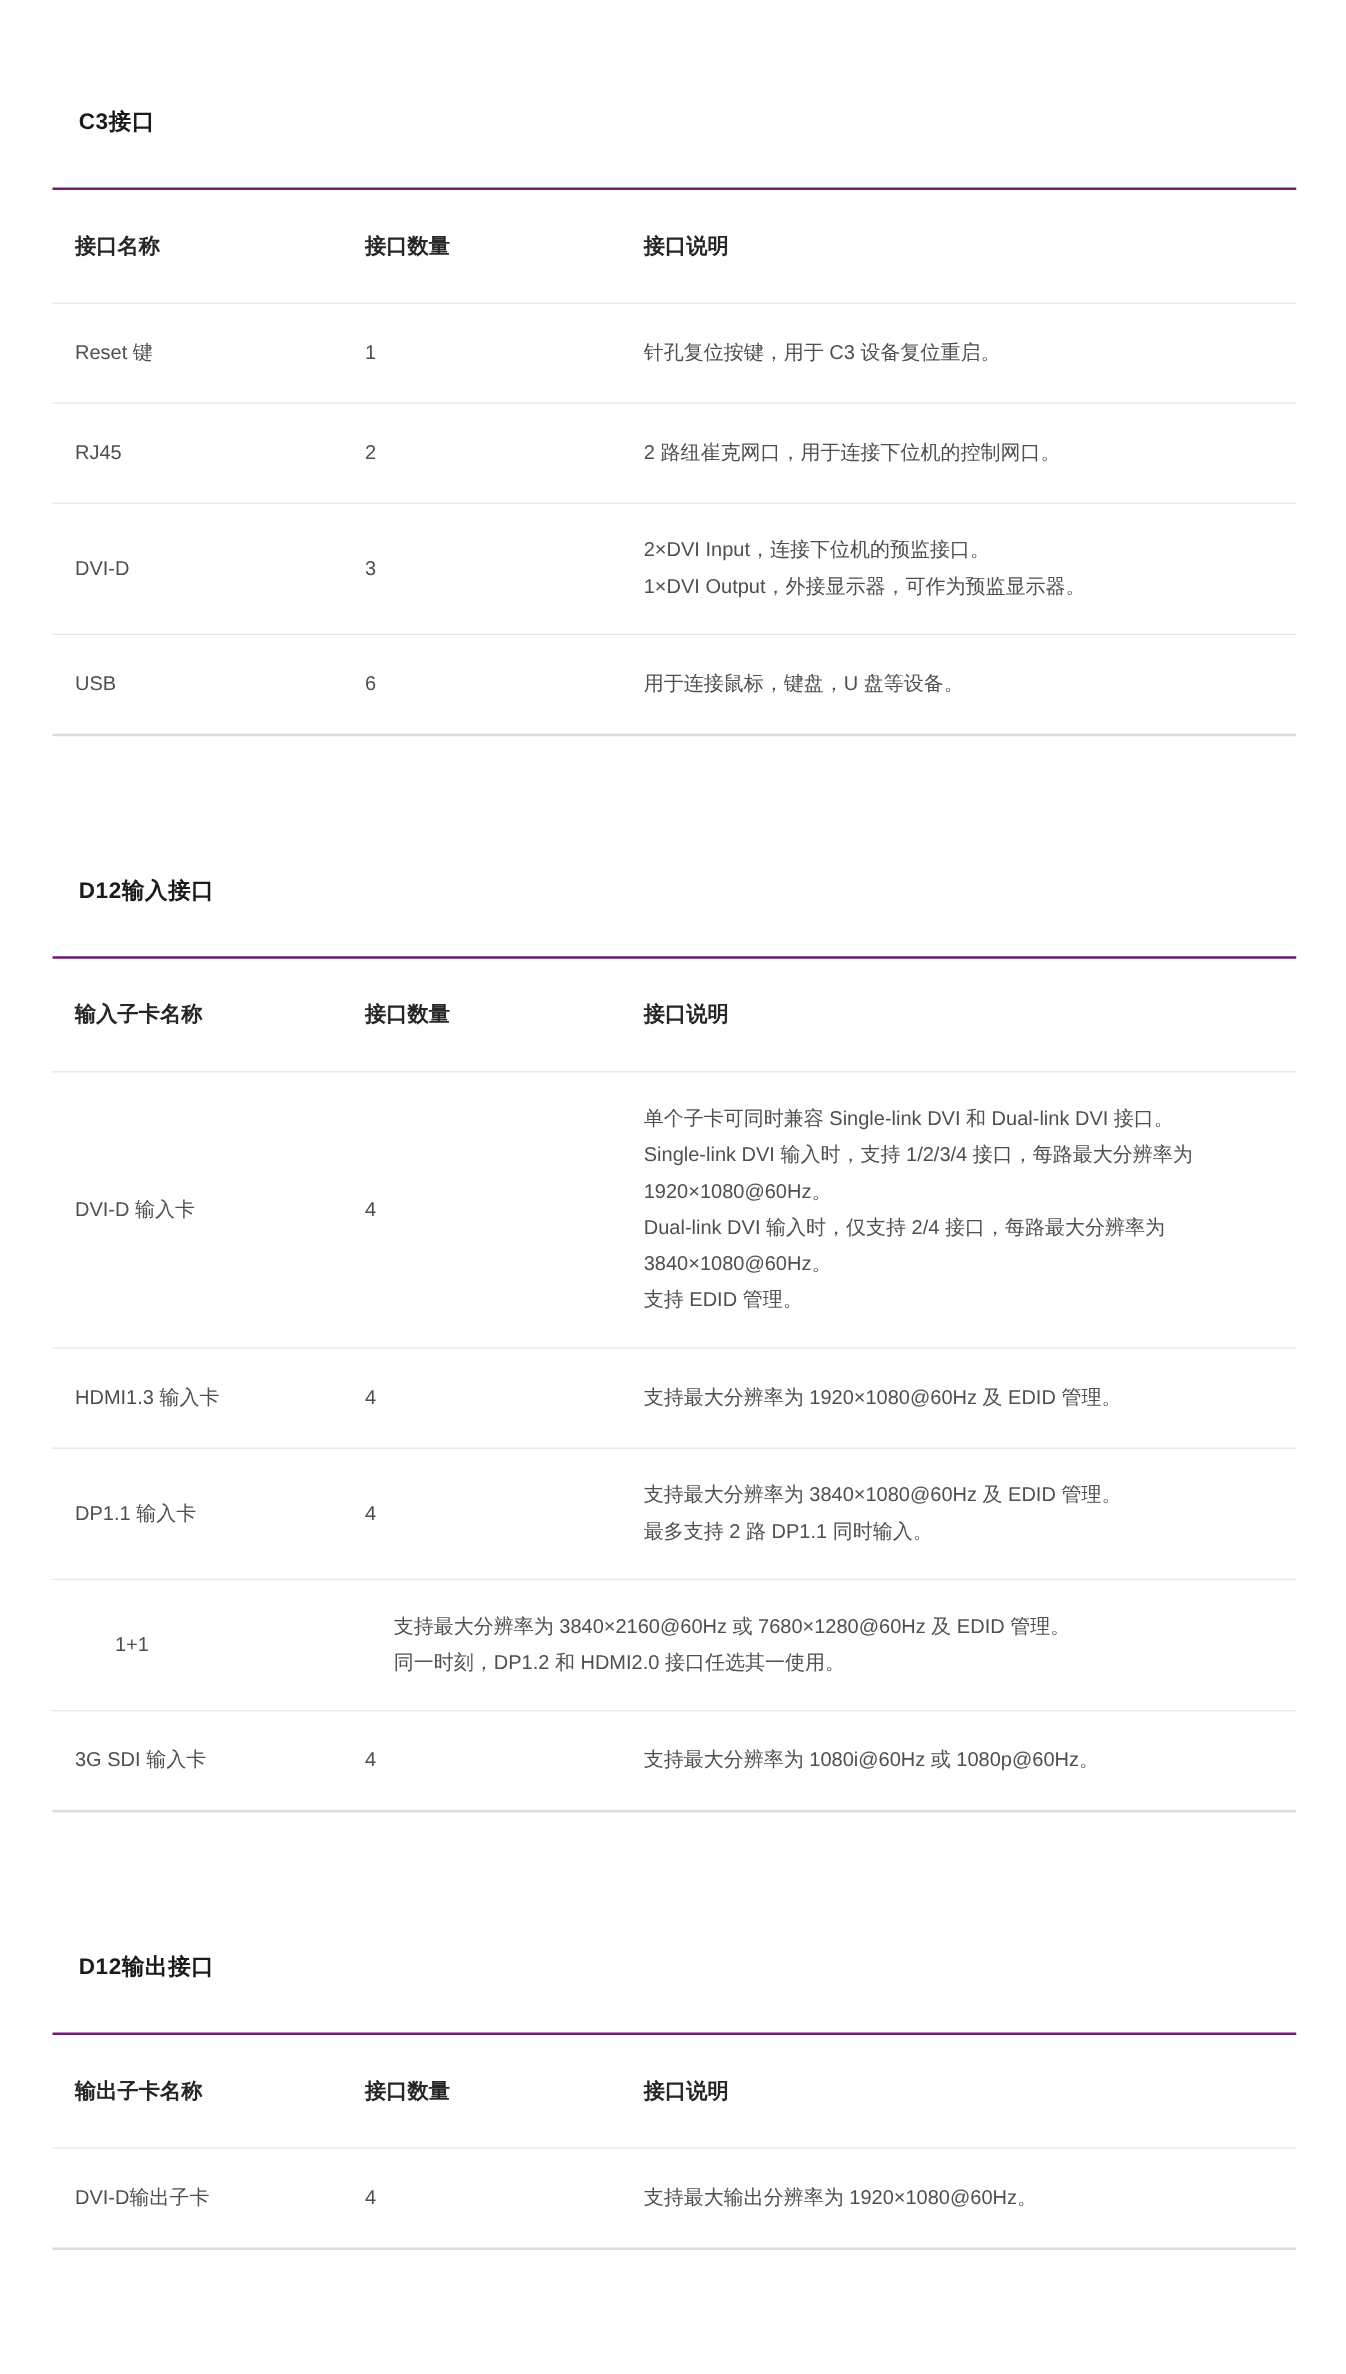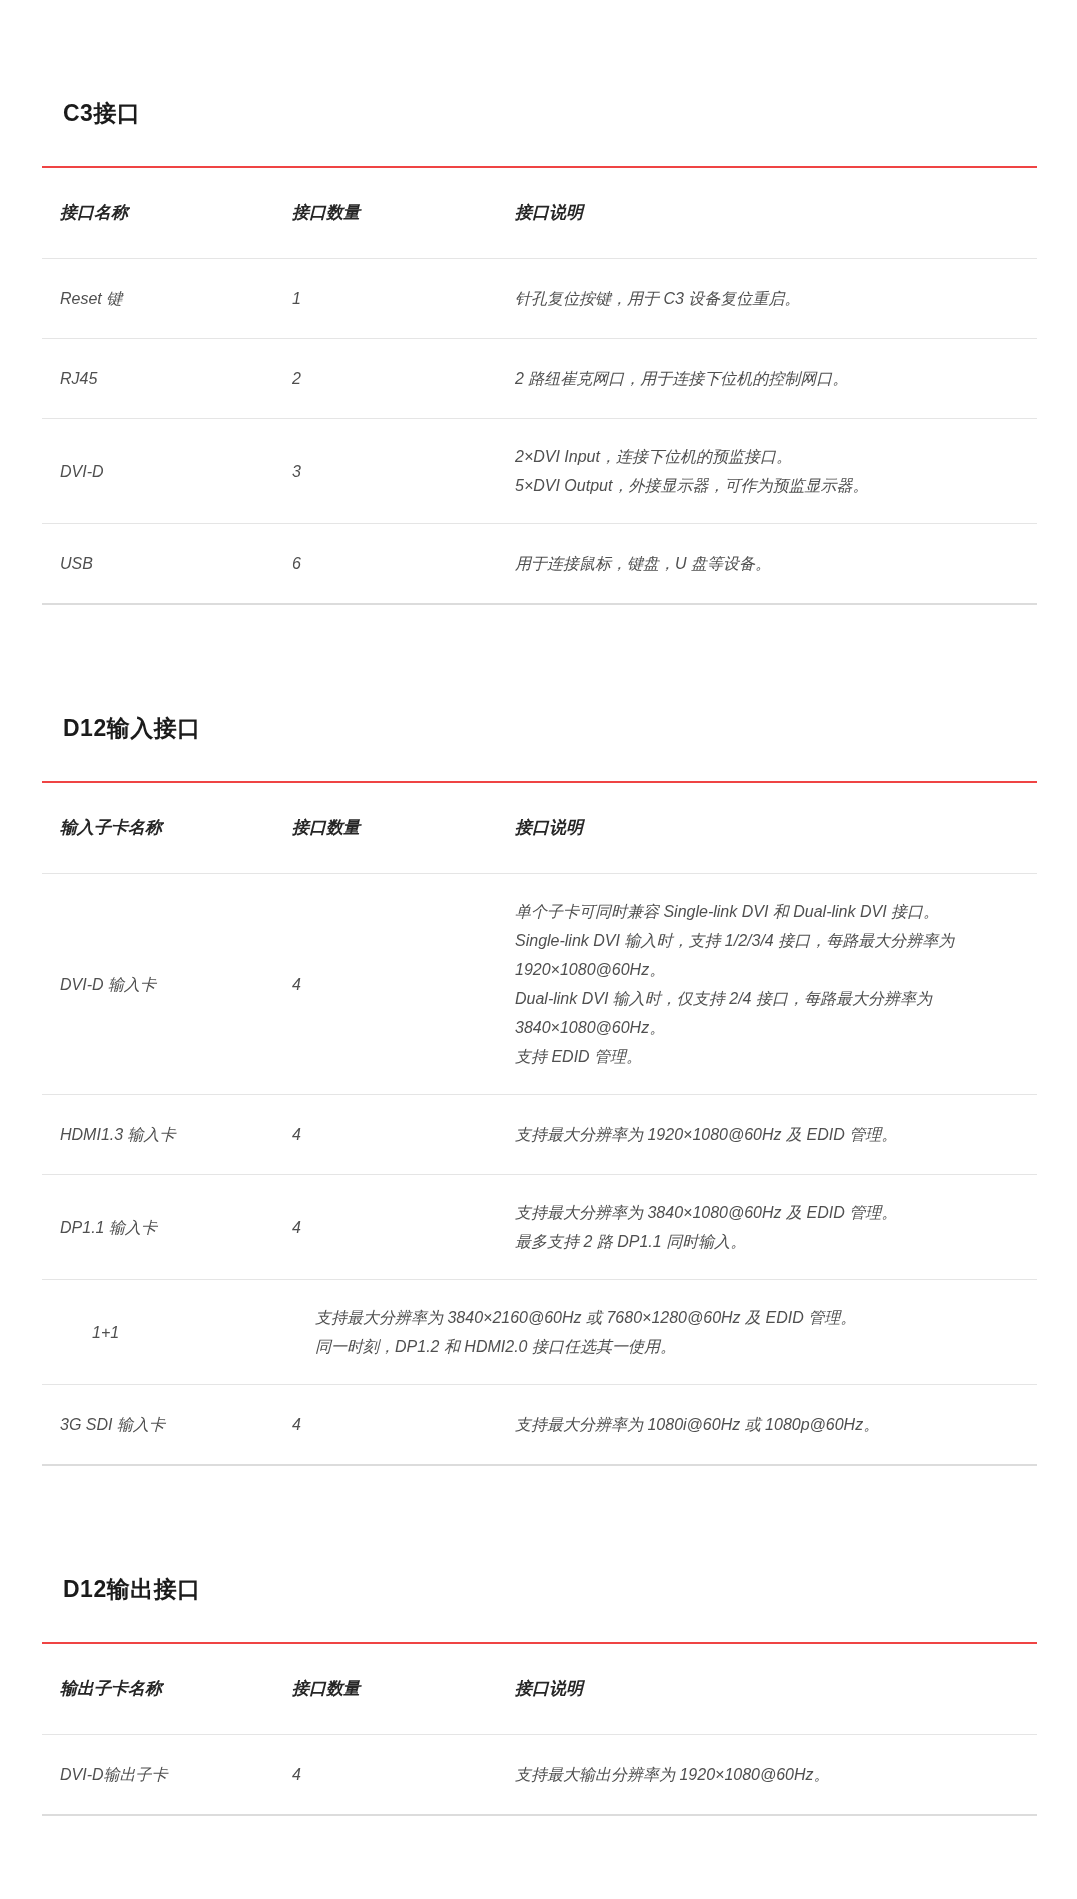--- a/index.html
+++ b/index.html
@@ -18,31 +18,30 @@
     padding: 84px 40px 0 42px;
     box-sizing: border-box;
   }
   .spec-section {
     margin: 0;
   }
   .spec-section + .spec-section {
     margin-top: 110px;
   }
   .section-title {
-    margin: 16px 0 40px 21px;
-    font-size: 23px;
+    margin: 0 0 40px 21px;
+    font-size: 18px;
     line-height: 26px;
     font-weight: 700;
     color: #1b1b1b;
     letter-spacing: 0.5px;
   }
   .spec-table {
-    border-top: 2px solid #ef4444;
+    border-top: 2px solid #701a75;
     border-bottom: 2px solid #dcdcdc;
-    font-style: italic;
   }
   .table-header,
   .table-row {
     display: flex;
     align-items: center;
     box-sizing: border-box;
     padding: 23px 6px 23px 18px;
   }
   .table-header {
     min-height: 90px;
@@ -103,21 +102,21 @@
           </div>
   </div>
 
   <div class="table-row">
     <div class="cell cell-name">
             <div class="line">DVI-D</div>
           </div>
     <div class="cell cell-qty">3</div>
     <div class="cell cell-desc">
             <div class="line">2×DVI Input，连接下位机的预监接口。</div>
-            <div class="line">5×DVI Output，外接显示器，可作为预监显示器。</div>
+            <div class="line">1×DVI Output，外接显示器，可作为预监显示器。</div>
           </div>
   </div>
 
   <div class="table-row">
     <div class="cell cell-name">
             <div class="line">USB</div>
           </div>
     <div class="cell cell-qty">6</div>
     <div class="cell cell-desc">
             <div class="line">用于连接鼠标，键盘，U 盘等设备。</div>

